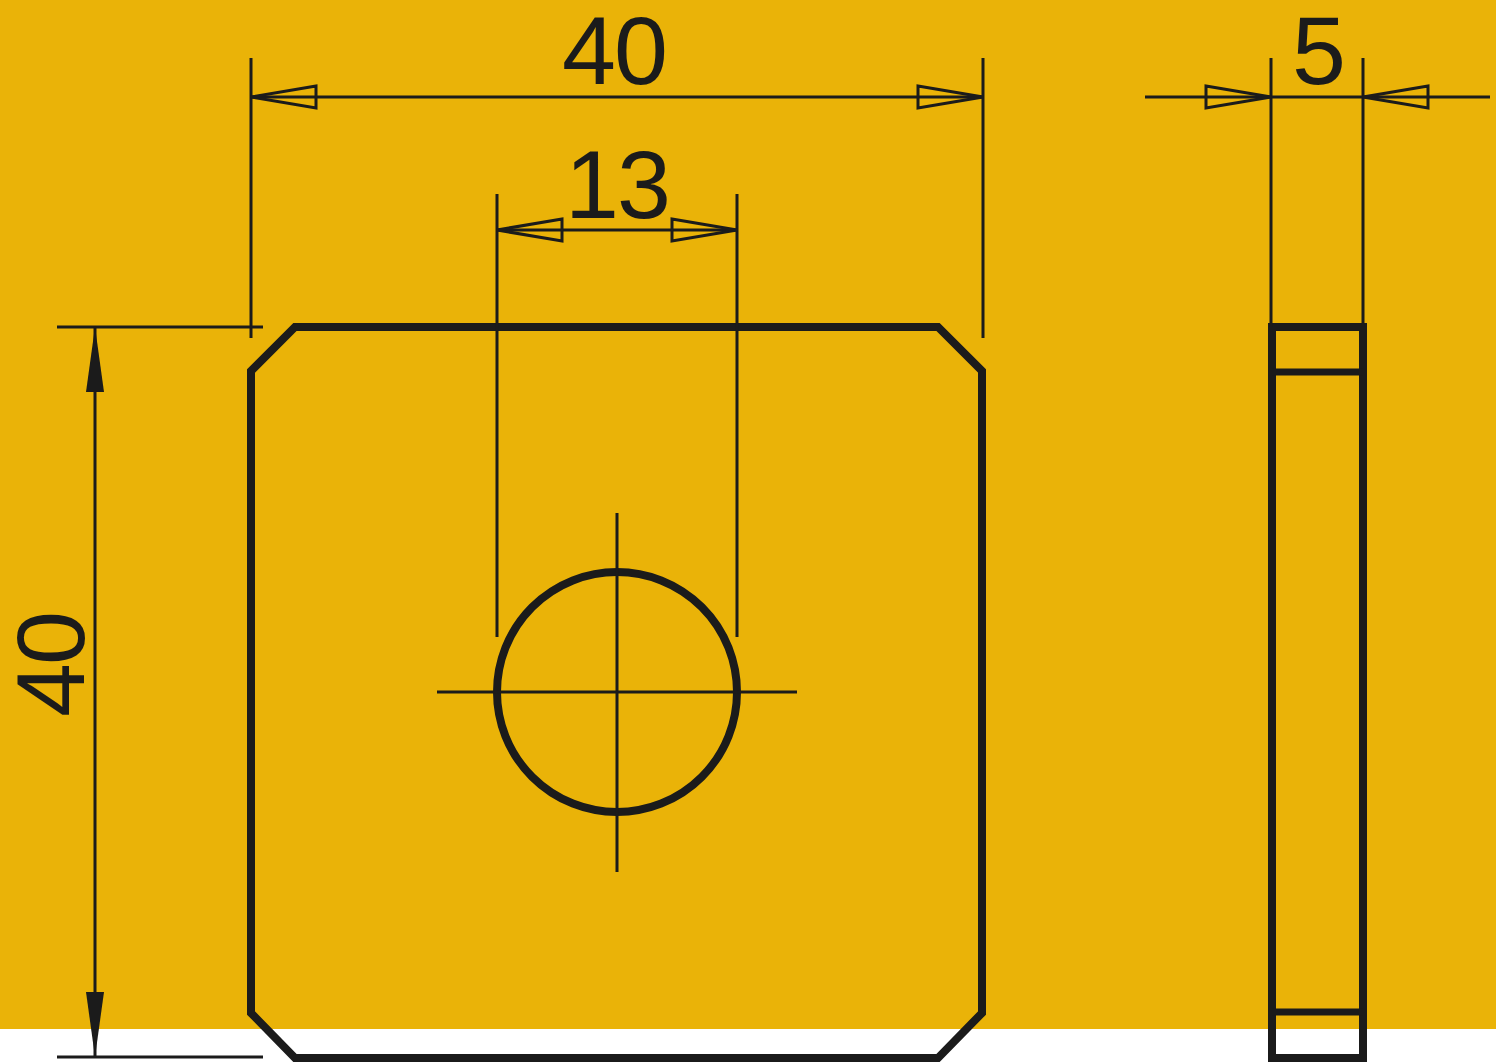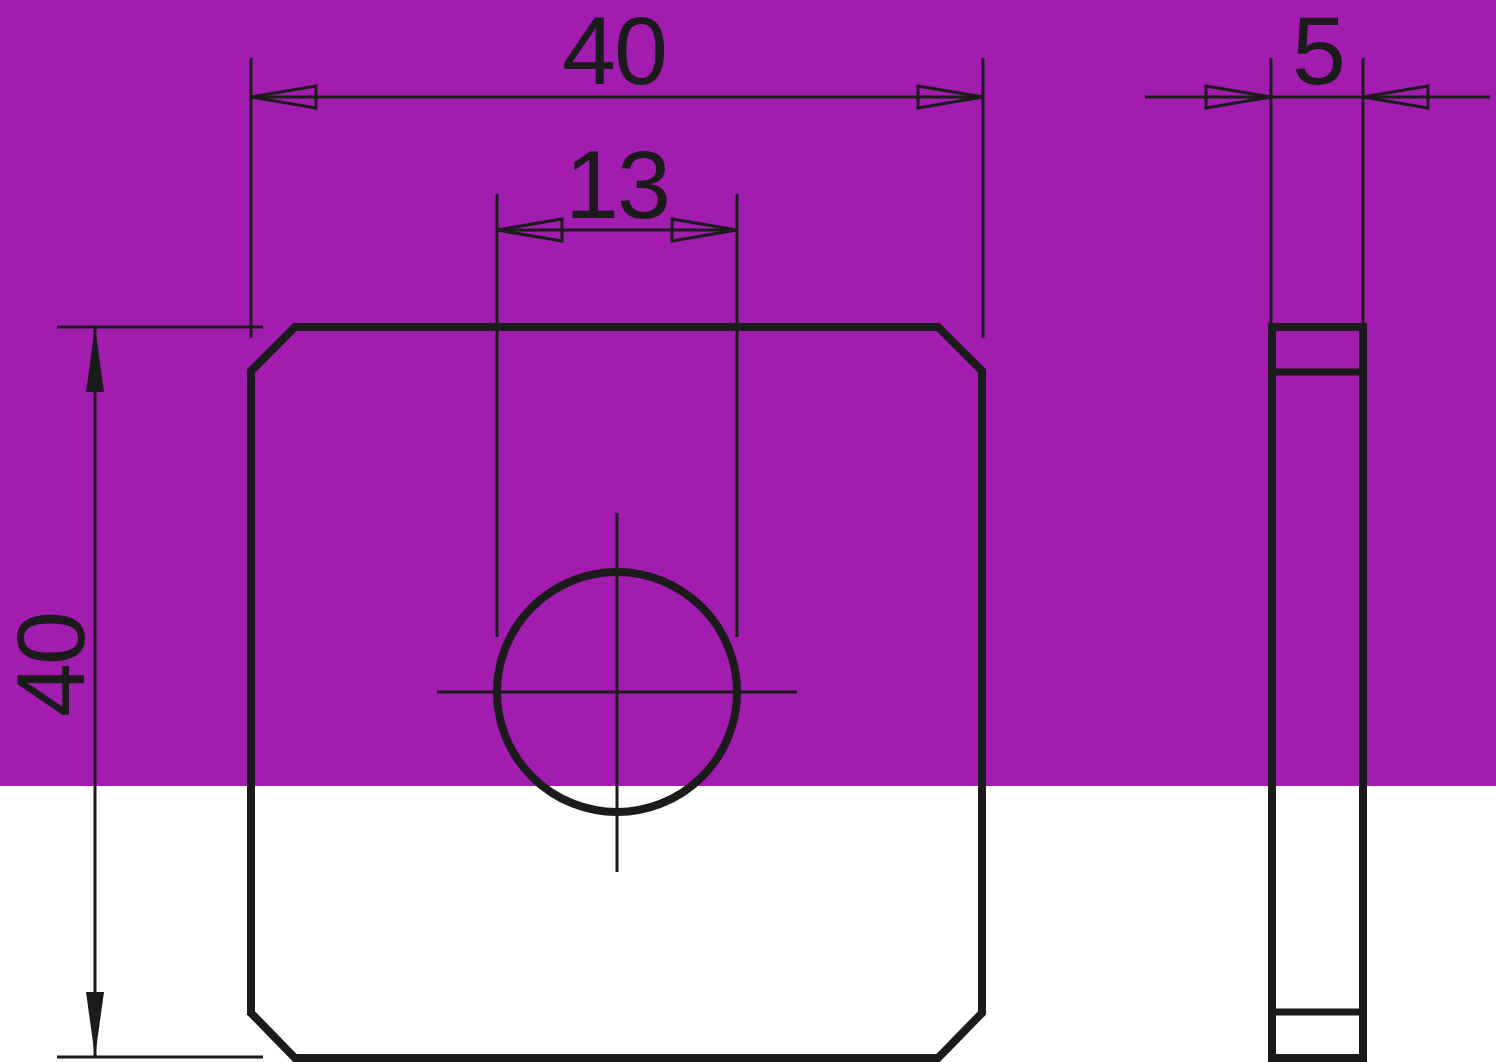--- a/index.html
+++ b/index.html
@@ -6,22 +6,22 @@
     margin: 0;
     padding: 0;
     background: #ffffff;
     width: 1496px;
     height: 1062px;
     overflow: hidden;
   }
   .canvas {
     position: relative;
     width: 1496px;
-    height: 786px;
-    background: #a21caf;
+    height: 1029px;
+    background: #eab308;
   }
   svg {
     display: block;
   }
   .dim-text {
     font-family: "Liberation Sans", sans-serif;
     font-size: 97px;
     fill: #1b1b1b;
     letter-spacing: -2px;
   }

